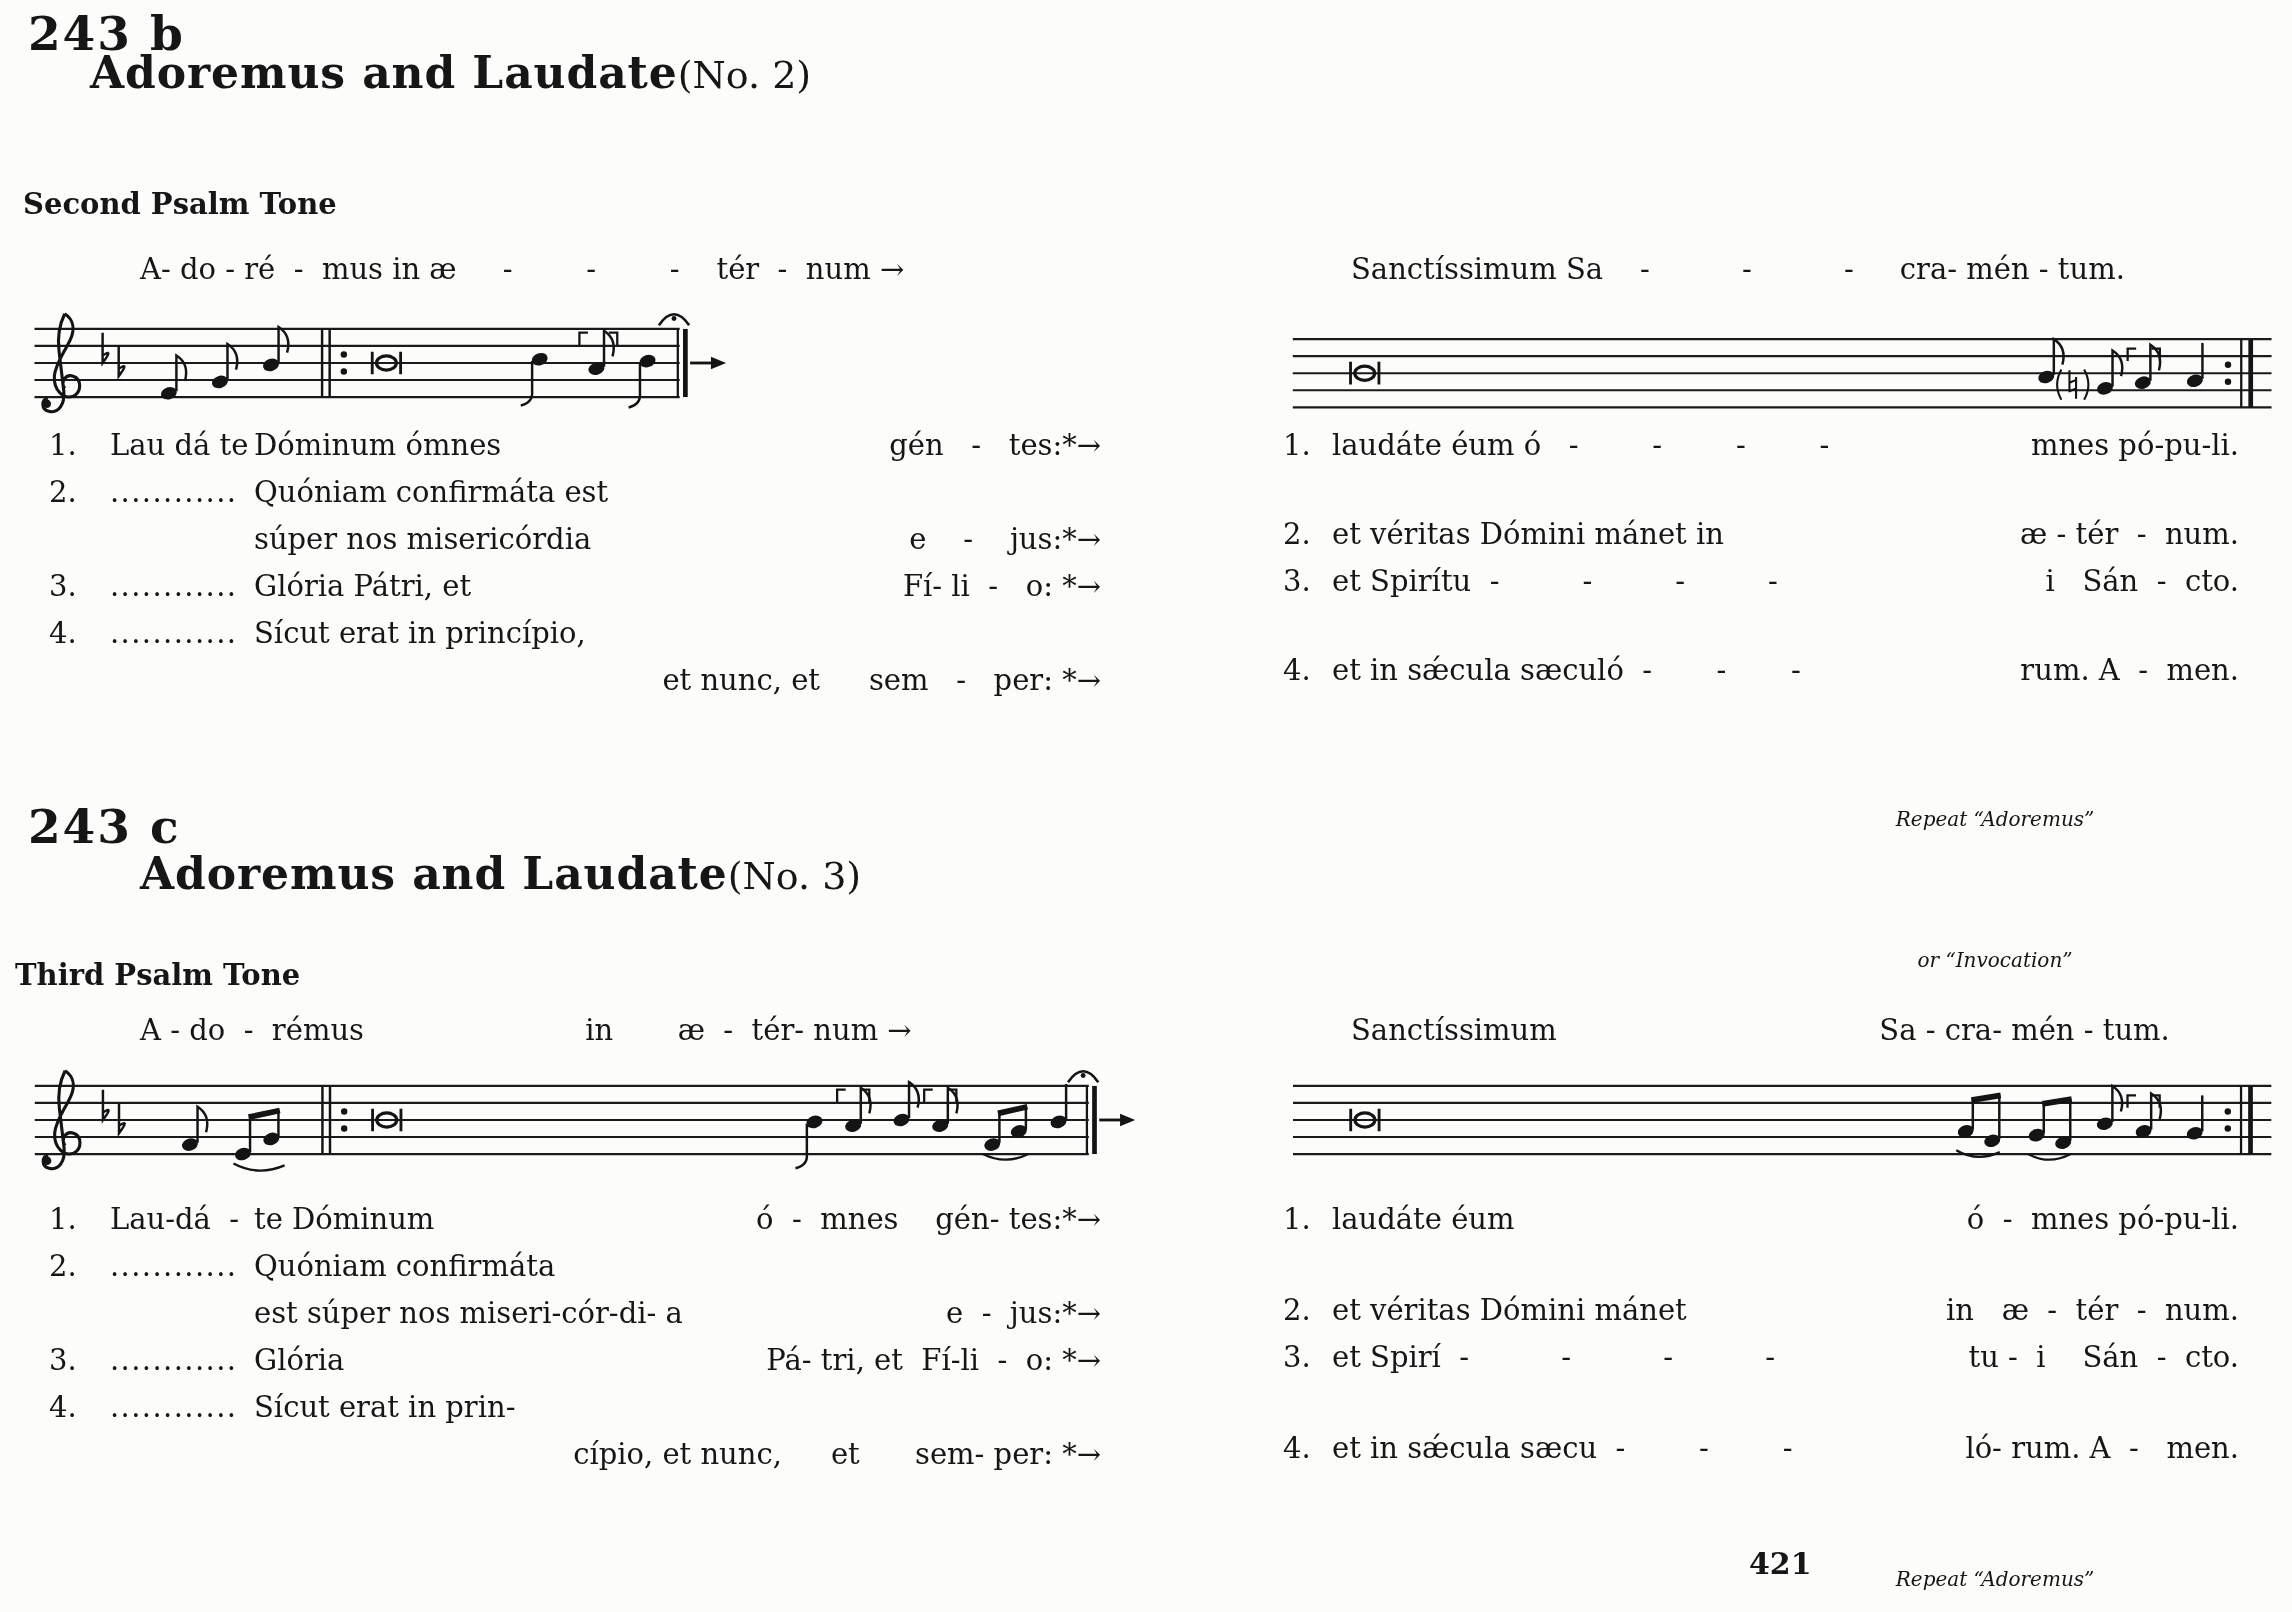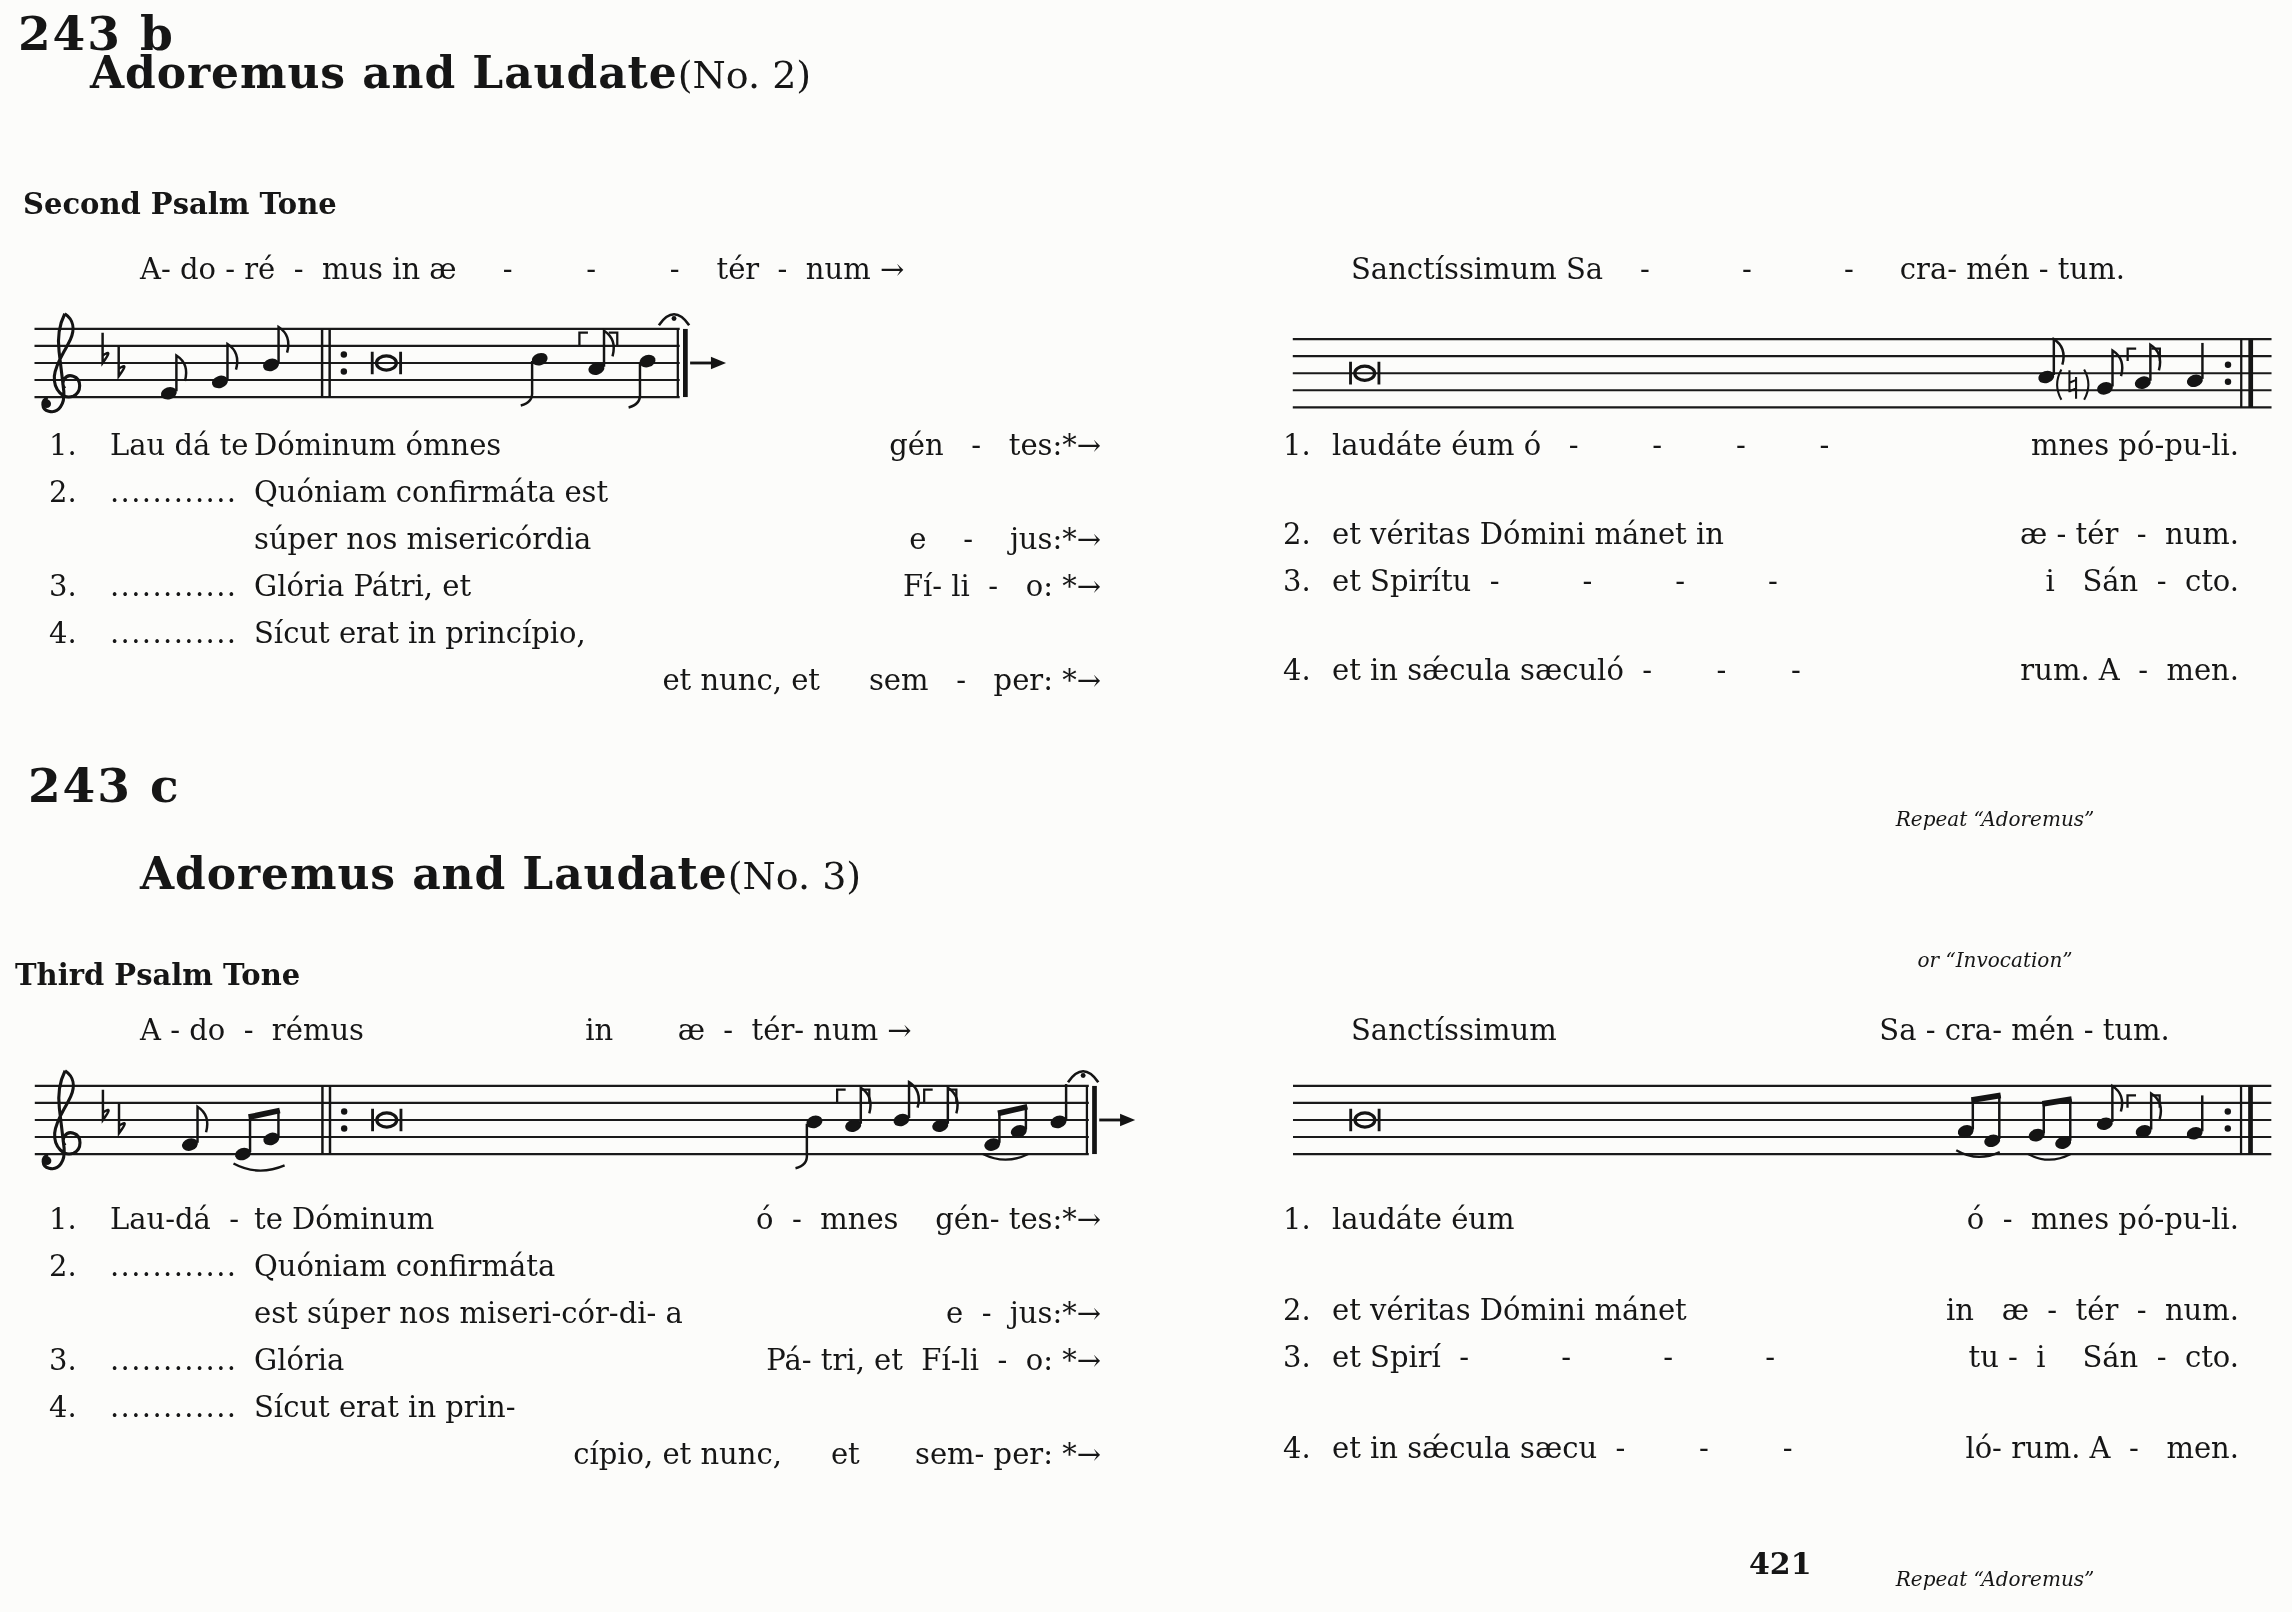--- a/index.html
+++ b/index.html
@@ -80,21 +80,21 @@
           <circle cy="-9" r="3.4" fill="#141414"></circle>
           <circle cy="9" r="3.4" fill="#141414"></circle>
         </g>
       <g id="clef">
         <path d="M30,4 C39,10 41,20 36,31 C29,46 20,57 19,70 C18,85 29,95 39,91 C48,87 48,73 39,70 C31,67 25,76 30,83 M30,4 C24,16 22,28 24,44 L29,86 C30,99 24,110 13,107 C5,105 5,95 12,93" fill="none" stroke="#141414" stroke-width="3.3"></path>
         <circle cx="11" cy="99" r="4.5" fill="#141414"></circle>
       </g>
     </defs>
   </svg>
 
-  <div class="abs h-num" style="left:18px;top:5.7px;">243 b</div>
+  <div class="abs h-num" style="left:28px;top:5.7px;">243 b</div>
   <div class="abs" style="left:90px;top:47px;text-align:center;"><span class="h-title">Adoremus and Laudate</span><span class="h-sub">(No. 2)</span></div>
   <div class="abs tone" style="left:23px;top:187px;">Second Psalm Tone</div>
 
   <div class="abs lyric" style="left:140px;top:252px;">A- do - ré  -  mus in æ     -        -        -    tér  -  num →</div>
 
   <svg style="left:7.6px;top:310px;" width="719" height="123" viewBox="0 0 760 130">
     <path class="sline" d="M28,20 H710 M28,38 H710 M28,56 H710 M28,74 H710 M28,92 H710"></path>
     <use href="#clef" transform="translate(30,0)"></use>
     <use href="#flat" transform="translate(100,50)"></use>
     <use href="#flat" transform="translate(117,64)"></use>
@@ -194,21 +194,21 @@
       <span>et in sǽcula sæculó  -       -       -</span>
       <span class="end">rum. A  -  men.</span>
     </div>
   </div>
 
   <div class="abs note" style="left:1751px;top:702px;width:488px;">
     <div>Repeat “Adoremus”</div>
     <div>or “Invocation”</div>
   </div>
 
-  <div class="abs h-num" style="left:28px;top:758px;">243 c</div>
+  <div class="abs h-num" style="left:28px;top:799px;">243 c</div>
   <div class="abs" style="left:140px;top:848px;"><span class="h-title">Adoremus and Laudate</span><span class="h-sub">(No. 3)</span></div>
   <div class="abs tone" style="left:15px;top:958px;">Third Psalm Tone</div>
 
   <div class="abs lyric" style="left:140px;top:1013px;">A - do  -  rémus                        in       æ  -  tér- num →</div>
 
   <svg style="left:7.6px;top:1067px;" width="1136" height="123" viewBox="0 0 1200 130">
     <path class="sline" d="M28,20 H1142 M28,38 H1142 M28,56 H1142 M28,74 H1142 M28,92 H1142"></path>
     <use href="#clef" transform="translate(30,0)"></use>
     <use href="#flat" transform="translate(100,50)"></use>
     <use href="#flat" transform="translate(117,64)"></use>

